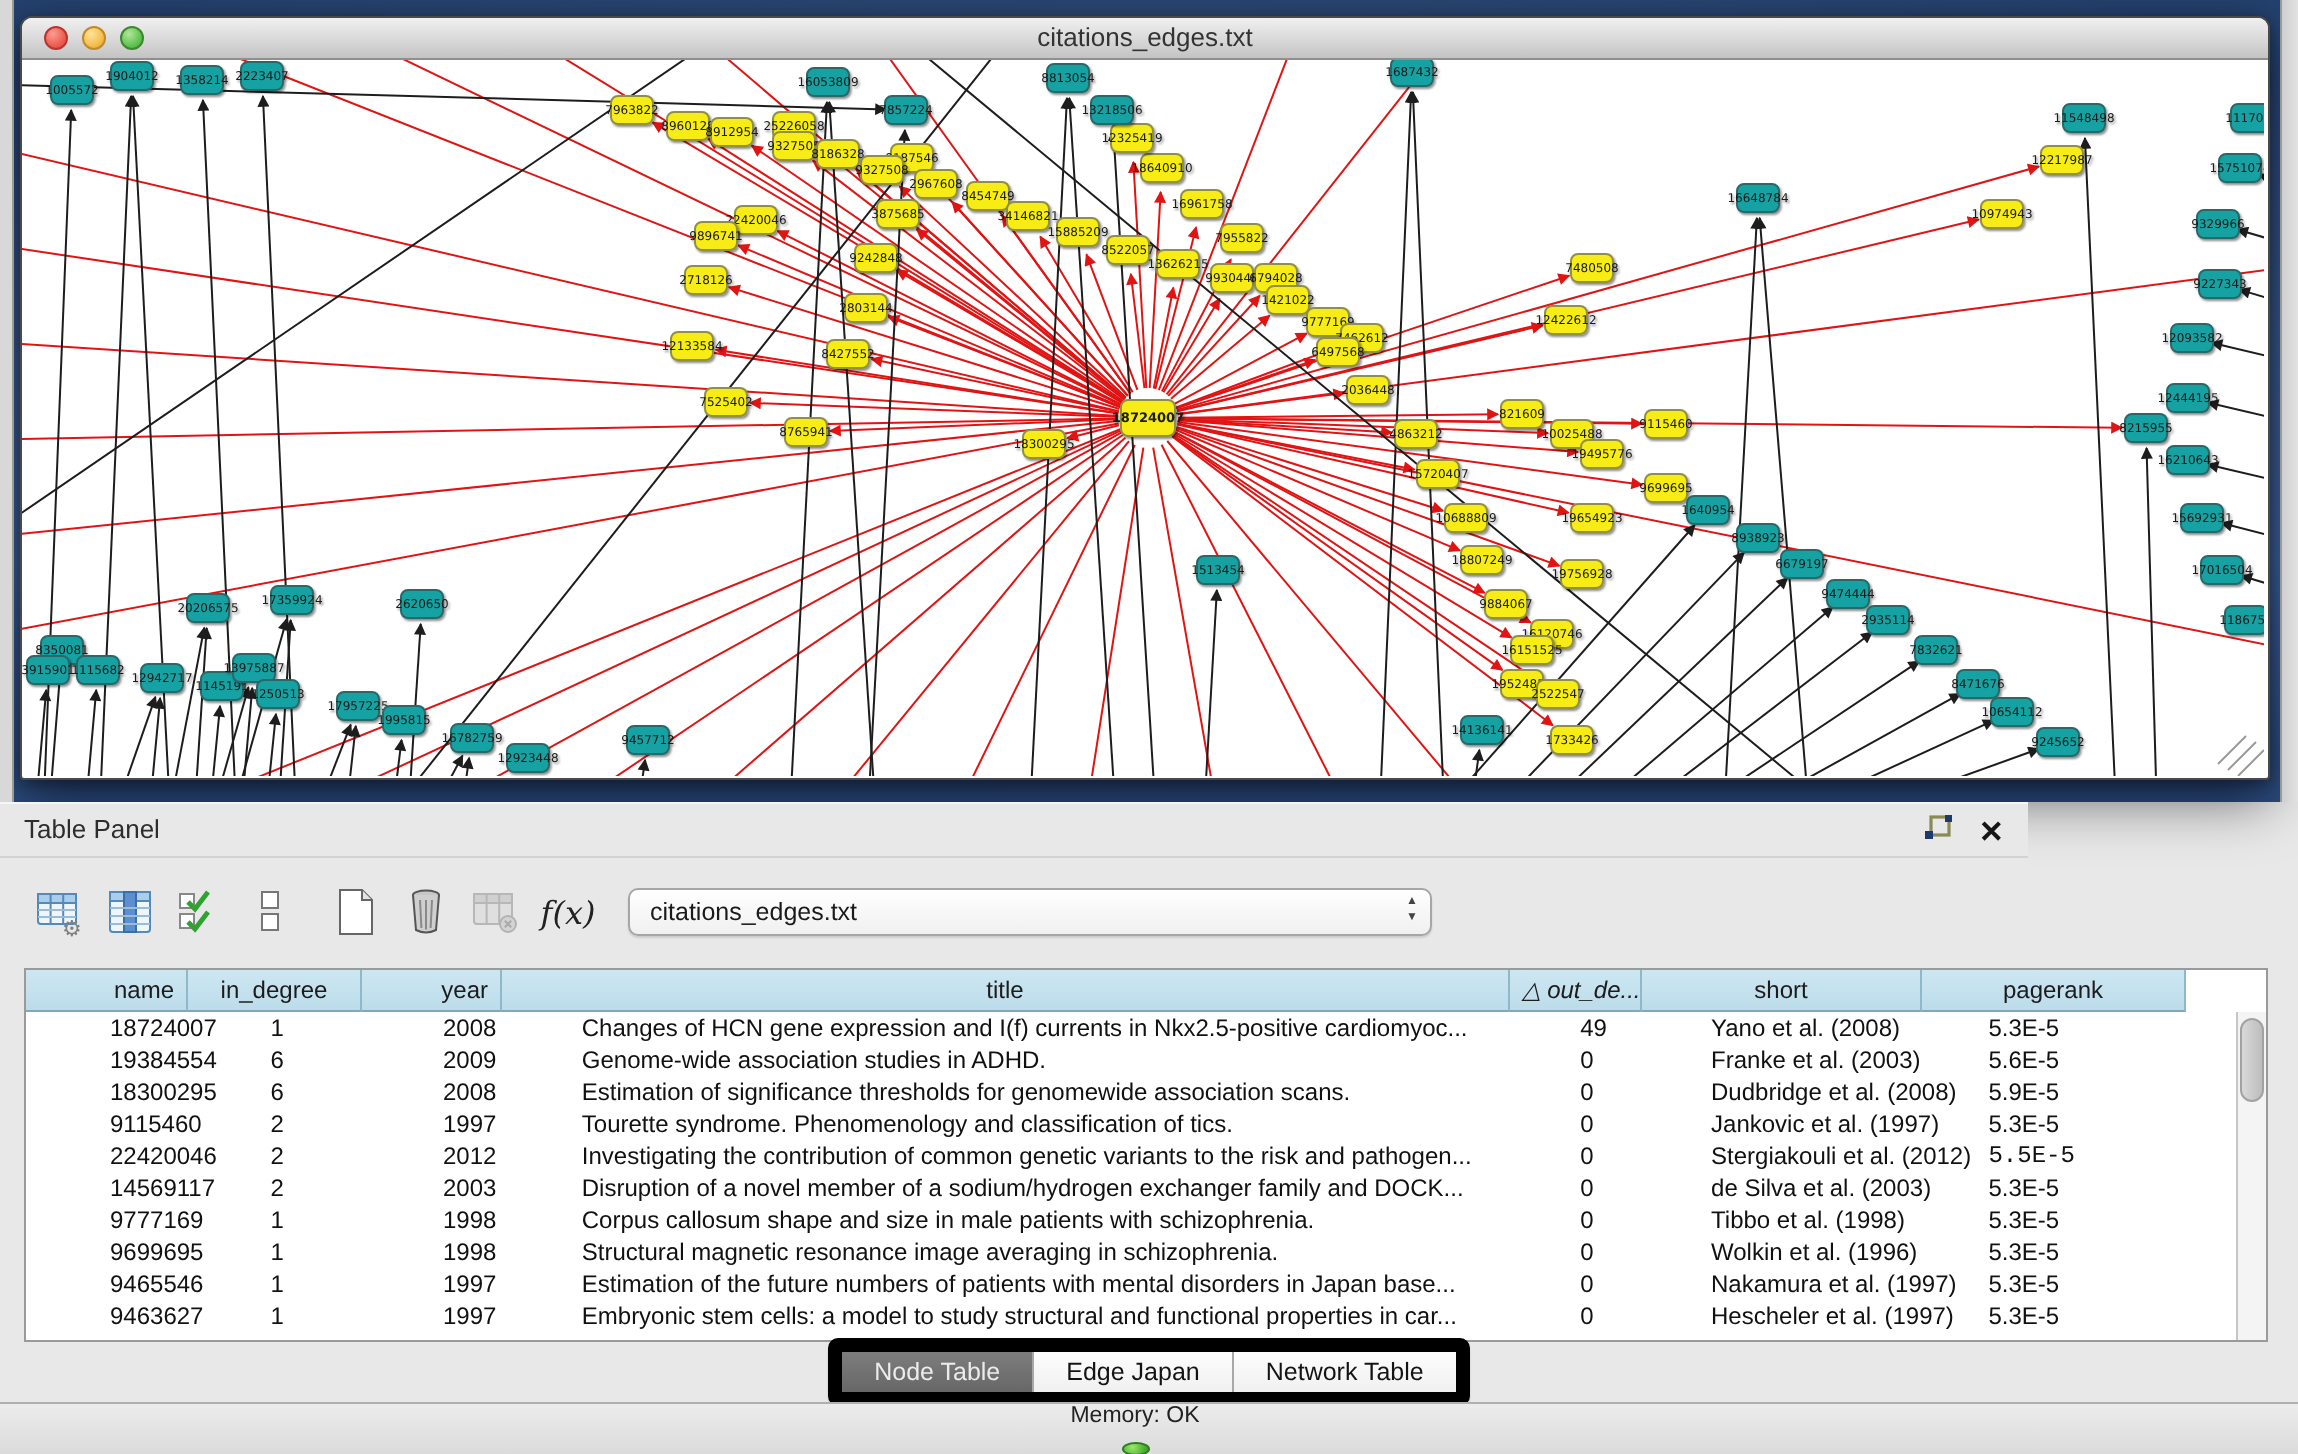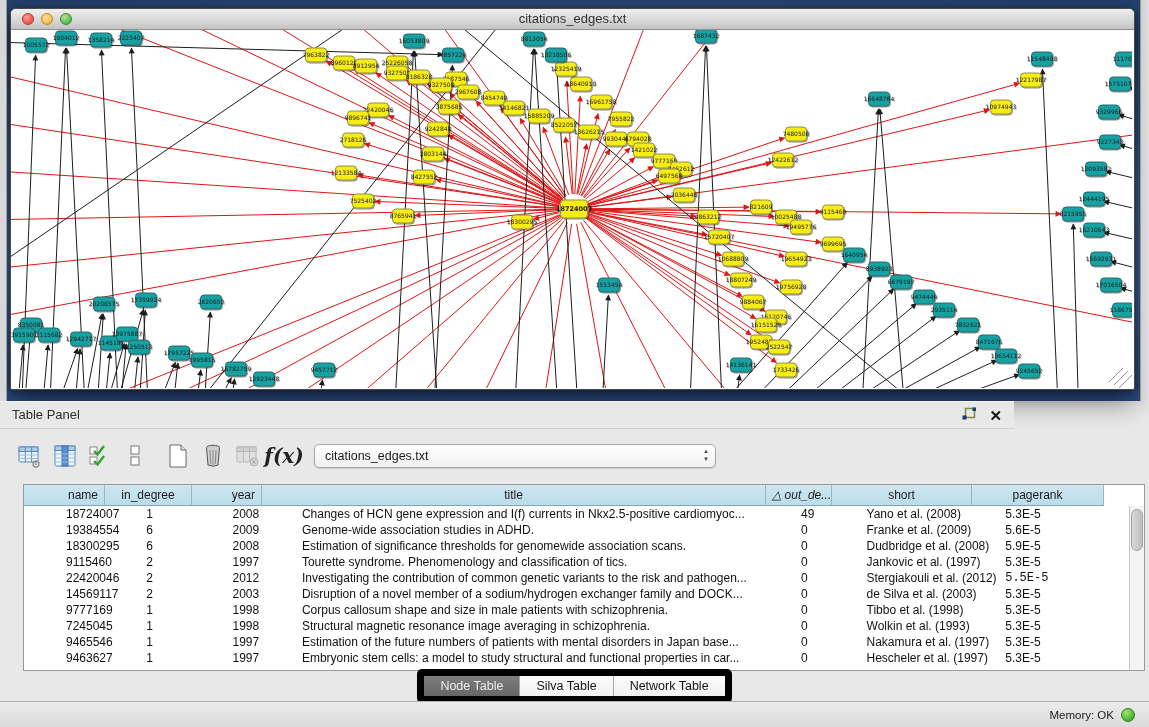--- a/index.html
+++ b/index.html
@@ -30,27 +30,27 @@
   
   .table-panel{position:absolute;left:0;top:401px;width:1014px;height:326px;background:#e8e8e8;border-top:1px solid #f6f6f6;}
   .tp-header{position:relative;height:26px;border-bottom:1px solid #d2d2d2;}
   .tp-title{position:absolute;left:12px;top:5px;font-size:13px;color:#2d2d2d;}
   .tp-header-icons{position:absolute;right:12px;top:4px;display:flex;align-items:center;gap:12px;}
   .close-x{font-size:15px;font-weight:bold;color:#151515;line-height:16px;cursor:default;}
 
   .tp-toolbar{position:relative;height:54px;display:flex;align-items:center;padding-left:14px;}
   .tbtn{width:32px;height:30px;display:flex;align-items:center;justify-content:center;margin-right:3px;background:transparent;border:none;padding:0;}
   .tbtn svg{display:block;}
-  .fx-btn{font-family:"DejaVu Serif",serif;font-style:italic;font-weight:bold;font-size:20px;color:#222;width:34px;}
+  .fx-btn{font-family:"DejaVu Serif",serif;font-style:italic;font-weight:normal;font-size:16px;color:#222;width:34px;}
   .combo{position:relative;width:390px;height:22px;margin-left:10px;border:1px solid #a6a6a6;border-radius:5px;
     background:linear-gradient(180deg,#ffffff,#f0f0f0);display:flex;align-items:center;padding-left:10px;
     font-size:12.5px;color:#1a1a1a;box-shadow:0 1px 1px rgba(0,0,0,.12);}
   .combo-arrows{position:absolute;right:6px;top:2px;display:flex;flex-direction:column;line-height:8px;font-size:6px;color:#444;}
 
-  .table-box{position:absolute;left:12px;top:82px;width:1122px;height:187px;background:#fff;border:1px solid #9a9a9a;box-sizing:border-box;overflow:hidden;margin-left:11px;}
+  .table-box{position:absolute;left:12px;top:82px;width:1122px;height:187px;background:#fff;border:1px solid #9a9a9a;box-sizing:border-box;overflow:hidden;}
   .thead{position:absolute;left:0;top:0;height:21px;display:flex;}
   .hcell{box-sizing:border-box;height:21px;background:linear-gradient(180deg,#cde7f2,#bcdcea);
     border-right:1px solid #8fb9cb;border-bottom:1px solid #7fa8bc;font-size:12px;color:#1c1c1c;
     display:flex;align-items:center;padding:0 6px;white-space:nowrap;overflow:hidden;}
   .hcell.al-r{justify-content:flex-end;} .hcell.al-c{justify-content:center;} .hcell.al-l{justify-content:flex-start;font-style:italic;}
   .tbody{position:absolute;left:0;top:21px;right:14px;bottom:0;overflow:hidden;padding-left:36px;}
   .trow{display:flex;height:16px;line-height:16px;}
   .tcell{box-sizing:border-box;padding:0 0 0 6px;font-size:12px;color:#111;white-space:nowrap;overflow:hidden;}
   .vscroll{position:absolute;right:0;top:21px;bottom:0;width:14px;background:#f4f4f4;border-left:1px solid #c6c6c6;}
   .vthumb{position:absolute;left:1px;top:3px;width:10px;height:40px;border:1px solid #a2a2a2;border-radius:6px;
@@ -58,21 +58,21 @@
 
   .tabs-row{position:absolute;left:0;top:269px;width:1149px;height:30px;display:flex;align-items:center;justify-content:center;}
   .seg{display:flex;height:20px;border:7px solid #000000;border-radius:5px;overflow:hidden;box-shadow:0 1px 1px rgba(0,0,0,.15);justify-content:flex-end;}
   .seg-item{display:flex;align-items:center;justify-content:center;padding:0 16px;font-size:12.5px;color:#141414;
     background:linear-gradient(180deg,#fdfdfd,#f0f0f0);border-right:1px solid #a8a8a8;}
   .seg-item:last-child{border-right:none;}
   .seg-item.sel{background:linear-gradient(180deg,#7d7d7d,#676767);color:#ececec;}
 
   .status-bar{position:absolute;left:0;top:299px;width:1149px;height:27px;border-top:1px solid #b0b0b0;
     background:linear-gradient(180deg,#ececec,#dadada);display:flex;align-items:center;justify-content:flex-end;
-    padding-right:14px;box-sizing:border-box;gap:7px;}
+    padding-right:14px;box-sizing:border-box;gap:7px;flex-direction:column;}
   .mem-label{font-size:11.5px;color:#222;}
   .mem-dot{width:14px;height:14px;border-radius:50%;border:1px solid #2e7d1f;
     background:radial-gradient(circle at 35% 30%,#9ae86d,#52b437 65%,#3f9428);box-sizing:border-box;}
 </style>
 </head>
 <body>
 
 <div class="desktop">
 
   <div class="net-desk">
@@ -782,21 +782,21 @@
             <div class="tcell" style="width: 66px;">49</div>
             <div class="tcell" style="width: 140px;">Yano et al. (2008)</div>
             <div class="tcell" style="width: 132px;">5.3E-5</div>
           </div>
           <div class="trow">
             <div class="tcell" style="width: 81px;">19384554</div>
             <div class="tcell" style="width: 87px;">6</div>
             <div class="tcell" style="width: 70px;">2009</div>
             <div class="tcell" style="width: 504px;">Genome-wide association studies in ADHD.</div>
             <div class="tcell" style="width: 66px;">0</div>
-            <div class="tcell" style="width: 140px;">Franke et al. (2009)</div>
+            <div class="tcell" style="width: 140px;">Franke et al. (2003)</div>
             <div class="tcell" style="width: 132px;">5.6E-5</div>
           </div>
           <div class="trow">
             <div class="tcell" style="width: 81px;">18300295</div>
             <div class="tcell" style="width: 87px;">6</div>
             <div class="tcell" style="width: 70px;">2008</div>
             <div class="tcell" style="width: 504px;">Estimation of significance thresholds for genomewide association scans.</div>
             <div class="tcell" style="width: 66px;">0</div>
             <div class="tcell" style="width: 140px;">Dudbridge et al. (2008)</div>
             <div class="tcell" style="width: 132px;">5.9E-5</div>
@@ -831,26 +831,26 @@
           <div class="trow">
             <div class="tcell" style="width: 81px;">9777169</div>
             <div class="tcell" style="width: 87px;">1</div>
             <div class="tcell" style="width: 70px;">1998</div>
             <div class="tcell" style="width: 504px;">Corpus callosum shape and size in male patients with schizophrenia.</div>
             <div class="tcell" style="width: 66px;">0</div>
             <div class="tcell" style="width: 140px;">Tibbo et al. (1998)</div>
             <div class="tcell" style="width: 132px;">5.3E-5</div>
           </div>
           <div class="trow">
-            <div class="tcell" style="width: 81px;">7245045</div>
+            <div class="tcell" style="width: 81px;">9699695</div>
             <div class="tcell" style="width: 87px;">1</div>
             <div class="tcell" style="width: 70px;">1998</div>
             <div class="tcell" style="width: 504px;">Structural magnetic resonance image averaging in schizophrenia.</div>
             <div class="tcell" style="width: 66px;">0</div>
-            <div class="tcell" style="width: 140px;">Wolkin et al. (1993)</div>
+            <div class="tcell" style="width: 140px;">Wolkin et al. (1996)</div>
             <div class="tcell" style="width: 132px;">5.3E-5</div>
           </div>
           <div class="trow">
             <div class="tcell" style="width: 81px;">9465546</div>
             <div class="tcell" style="width: 87px;">1</div>
             <div class="tcell" style="width: 70px;">1997</div>
             <div class="tcell" style="width: 504px;">Estimation of the future numbers of patients with mental disorders in Japan base...</div>
             <div class="tcell" style="width: 66px;">0</div>
             <div class="tcell" style="width: 140px;">Nakamura et al. (1997)</div>
             <div class="tcell" style="width: 132px;">5.3E-5</div>
@@ -866,21 +866,21 @@
           </div>
         </div>
       <div class="vscroll">
         <div class="vthumb"></div>
       </div>
     </div>
 
     <div class="tabs-row">
       <div class="seg">
         <span class="seg-item sel">Node Table</span>
-        <span class="seg-item">Silva Table</span>
+        <span class="seg-item">Edge Japan</span>
         <span class="seg-item">Network Table</span>
       </div>
     </div>
 
     <div class="status-bar">
       <span class="mem-label">Memory: OK</span>
       <span class="mem-dot"></span>
     </div>
   </div>
 </div>

